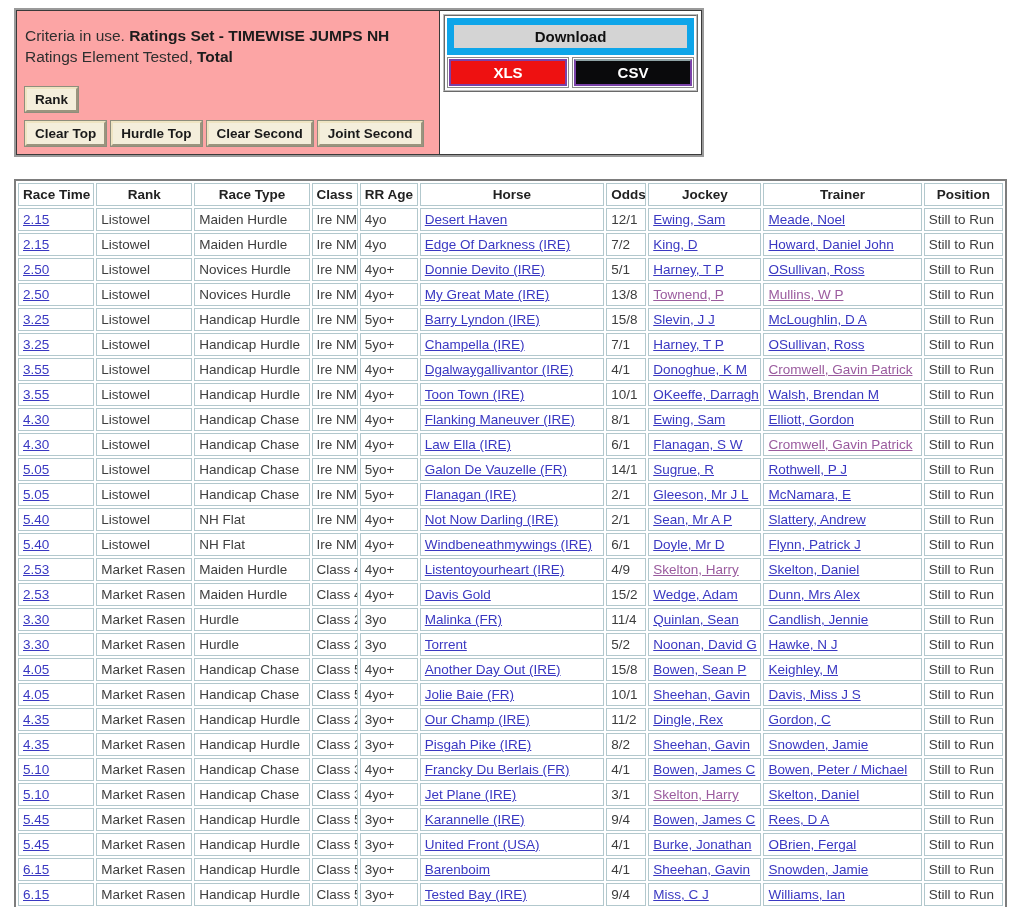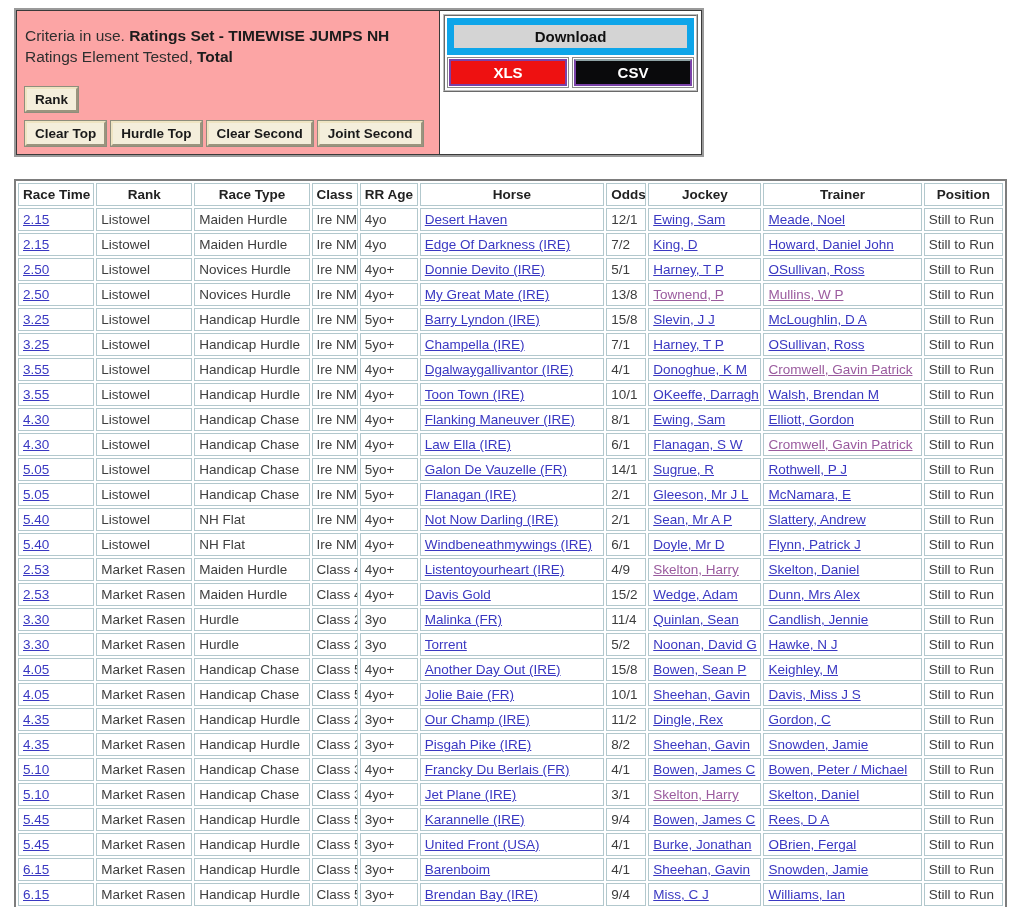--- a/index.html
+++ b/index.html
@@ -515,20 +515,20 @@
         <td><a href="#">Sheehan, Gavin</a></td>
         <td><a href="#">Snowden, Jamie</a></td>
         <td>Still to Run</td>
       </tr>
       <tr>
         <td><a href="#">6.15</a></td>
         <td>Market Rasen</td>
         <td>Handicap Hurdle</td>
         <td>Class 5</td>
         <td>3yo+</td>
-        <td><a href="#">Brendan Bay (IRE)</a></td>
+        <td><a href="#">Tested Bay (IRE)</a></td>
         <td>9/4</td>
         <td><a href="#">Miss, C J</a></td>
         <td><a href="#">Williams, Ian</a></td>
         <td>Still to Run</td>
       </tr>
     </tbody>
 </table>
 
 </body></html>

